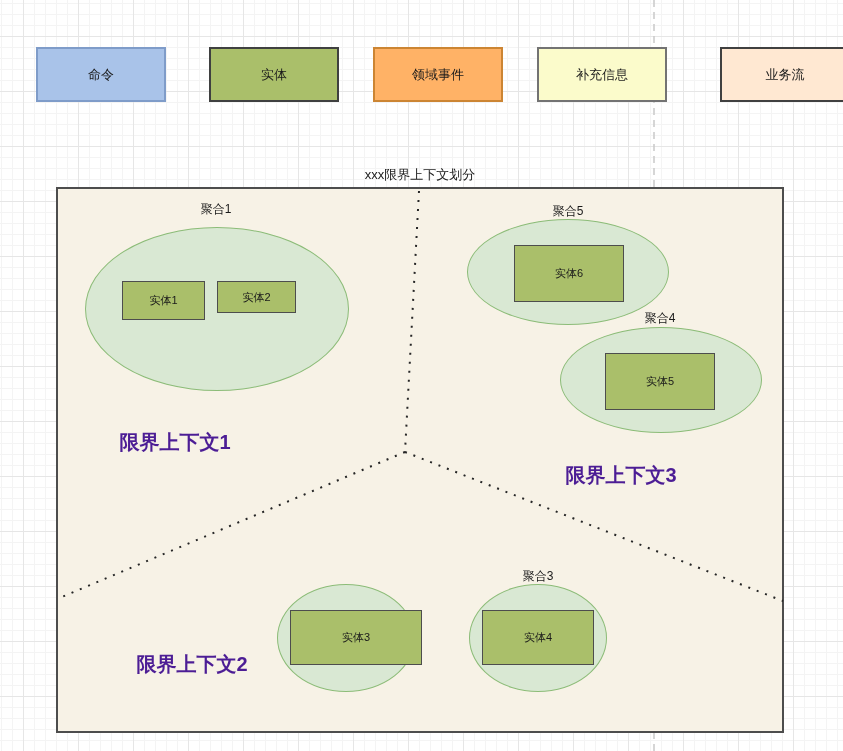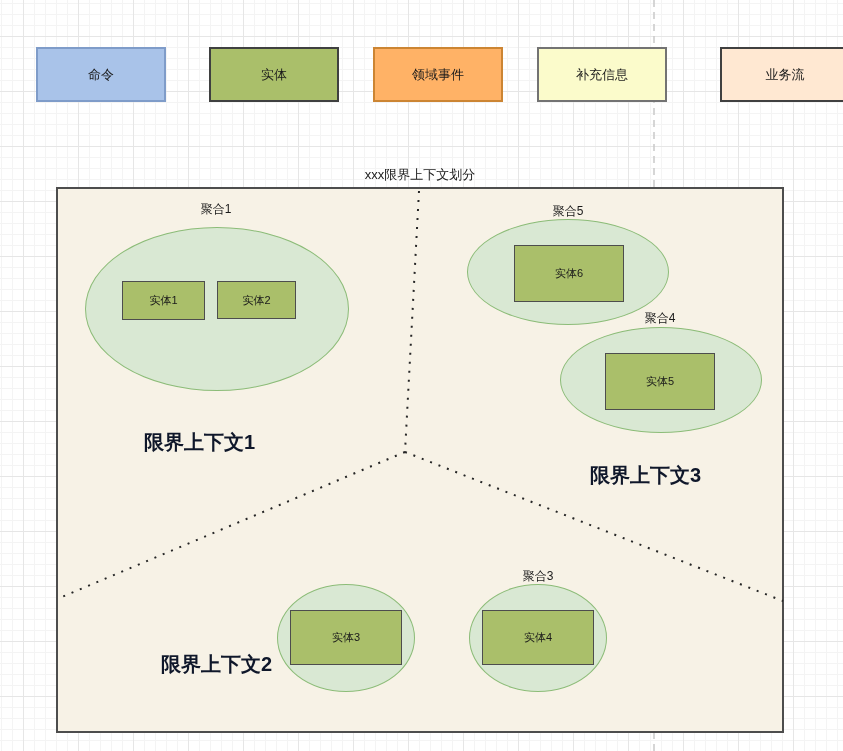--- a/index.html
+++ b/index.html
@@ -72,46 +72,46 @@
     background: #aabf6a;
     border: 1.5px solid #4d4d4d;
     display: flex;
     align-items: center;
     justify-content: center;
     font-size: 11px;
   }
   .ctx-label {
     position: absolute;
     width: 160px;
-    text-align: right;
+    text-align: center;
     font-size: 20px;
     font-weight: bold;
-    color: #0f172a;
+    color: #4c1d95;
   }
 
   
   .agg1-ellipse { left: 27px;  top: 38px;  width: 264px; height: 164px; }
   .agg1-label   { left: 98px;  top: 12px; }
   .entity1      { left: 64px;  top: 92px;  width: 83px;  height: 39px; }
-  .entity2      { left: 159px; top: 92px;  width: 79px;  height: 38px; }
+  .entity2      { left: 159px; top: 92px;  width: 79px;  height: 32px; }
 
   
   .agg5-ellipse { left: 409px; top: 30px;  width: 202px; height: 106px; }
   .agg5-label   { left: 450px; top: 14px; }
   .entity6      { left: 456px; top: 56px;  width: 110px; height: 57px; }
 
   
   .agg4-ellipse { left: 502px; top: 138px; width: 202px; height: 106px; }
   .agg4-label   { left: 542px; top: 121px; }
   .entity5      { left: 547px; top: 164px; width: 110px; height: 57px; }
 
   
   .agg2-ellipse { left: 219px; top: 395px; width: 138px; height: 108px; }
   .agg2-label   { left: 229px; top: 387px; margin-top: 45px; }
-  .entity3      { left: 232px; top: 421px; width: 112px; height: 55px; }
+  .entity3      { left: 232px; top: 421px; width: 132px; height: 55px; }
 
   
   .agg3-ellipse { left: 411px; top: 395px; width: 138px; height: 108px; }
   .agg3-label   { left: 420px; top: 379px; }
   .entity4      { left: 424px; top: 421px; width: 112px; height: 55px; }
 
   
   .ctx1 { left: 37px;  top: 240px; }
   .ctx3 { left: 483px; top: 273px; }
   .ctx2 { left: 54px;  top: 462px; }

